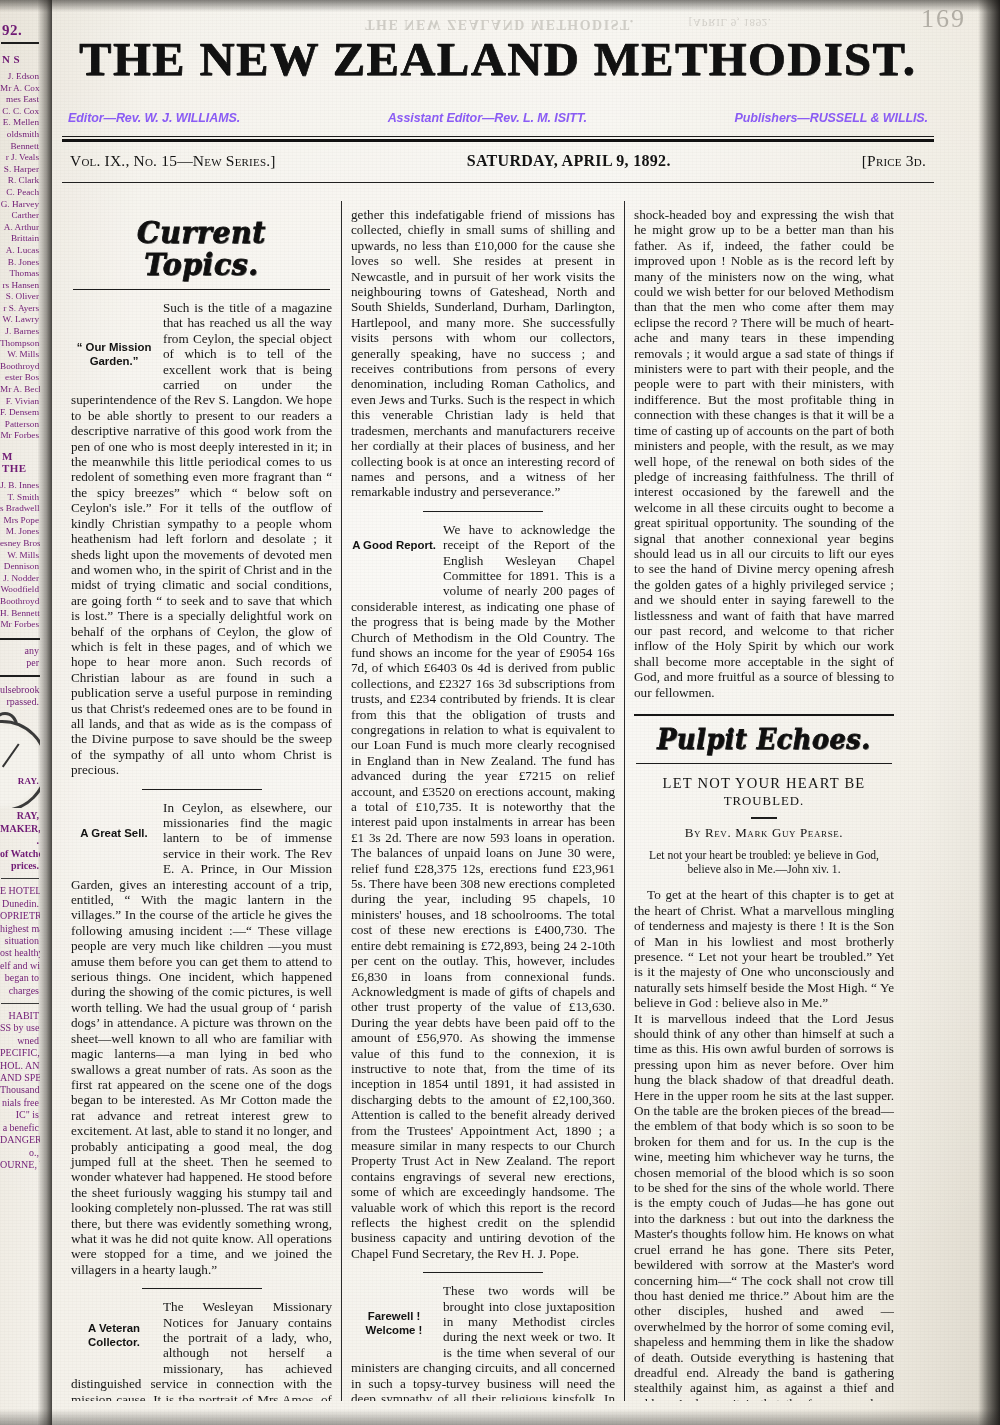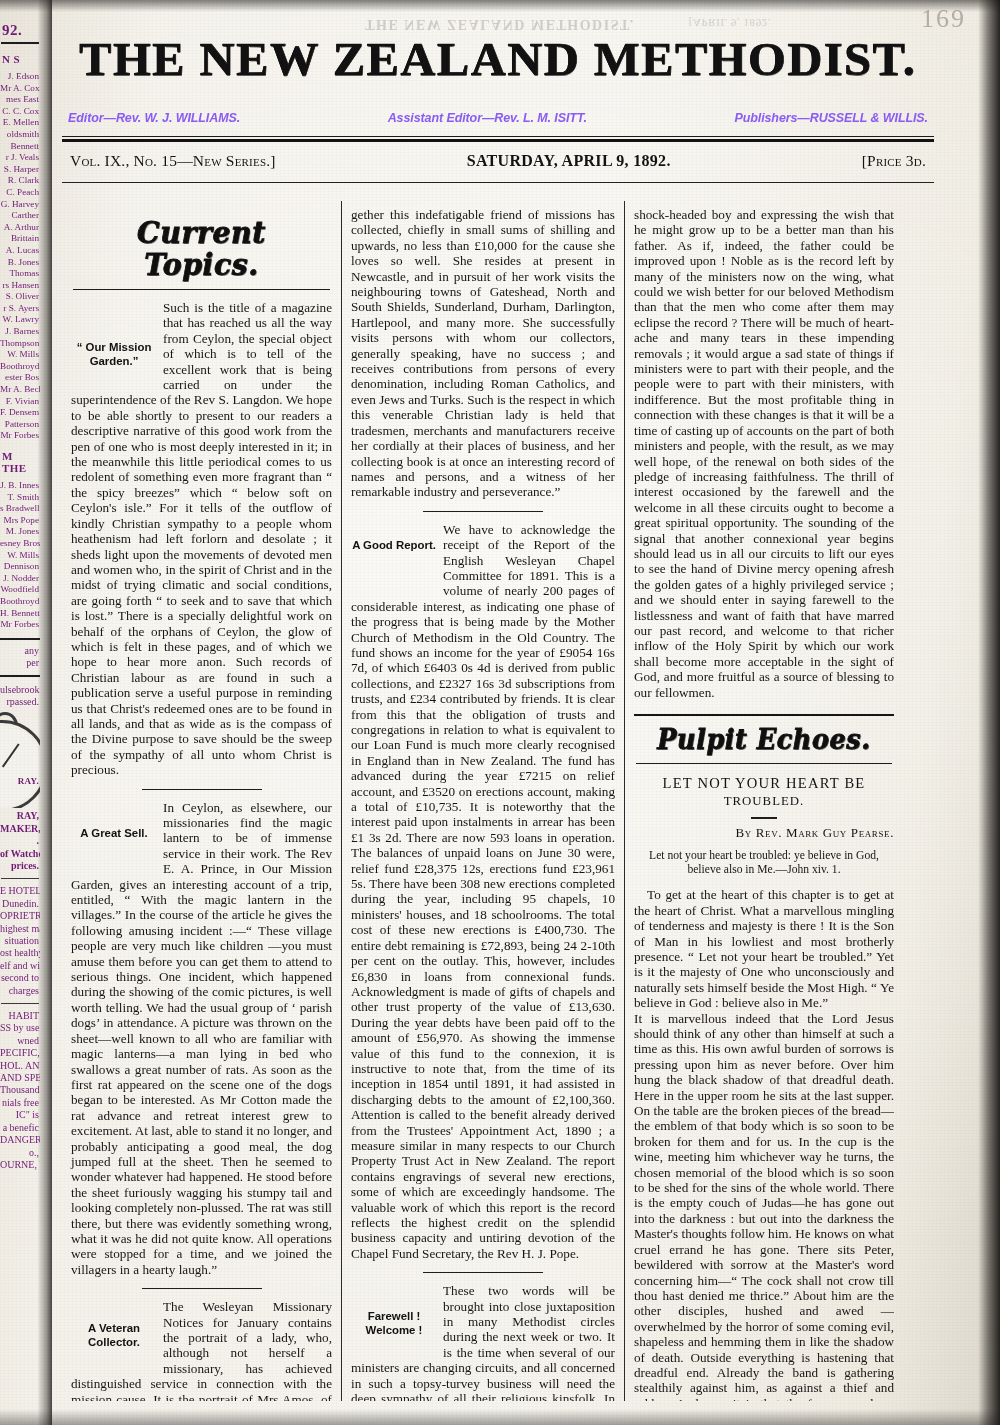--- a/index.html
+++ b/index.html
@@ -355,21 +355,21 @@
     display: block;
     font-size: 12.8px;
     letter-spacing: 1px;
   }
   .tiny-rule {
     width: 26px;
     margin: 7px auto 6px auto;
     border-top: 2px solid #1d1d1d;
   }
   .sermon-author {
-    text-align: right;
+    text-align: center;
     font-variant: small-caps;
     font-size: 13px;
     letter-spacing: .6px;
     margin: 0 0 8px 0;
     color: #121212;
   }
   .sermon-verse {
     text-align: center;
     font-size: 11.6px;
     line-height: 14px;
@@ -468,21 +468,21 @@
         </div>
       <div class="sv-rule thin"></div>
       <div id="sv-ad-3">
           <div class="sv-ad">E HOTEL</div>
           <div class="sv-ad">Dunedin.</div>
           <div class="sv-ad">OPRIETRESS</div>
           <div class="sv-ad">highest may</div>
           <div class="sv-ad">situation</div>
           <div class="sv-ad">ost healthy</div>
           <div class="sv-ad">elf and will</div>
-          <div class="sv-ad">second to</div>
+          <div class="sv-ad">began to</div>
           <div class="sv-ad">charges</div>
         </div>
       <div class="sv-rule thin"></div>
       <div id="sv-ad-4">
           <div class="sv-ad">HABIT</div>
           <div class="sv-ad">SS by use</div>
           <div class="sv-ad">wned</div>
           <div class="sv-ad">PECIFIC,</div>
           <div class="sv-ad">HOL. AND IS</div>
           <div class="sv-ad">AND SPEE</div>

